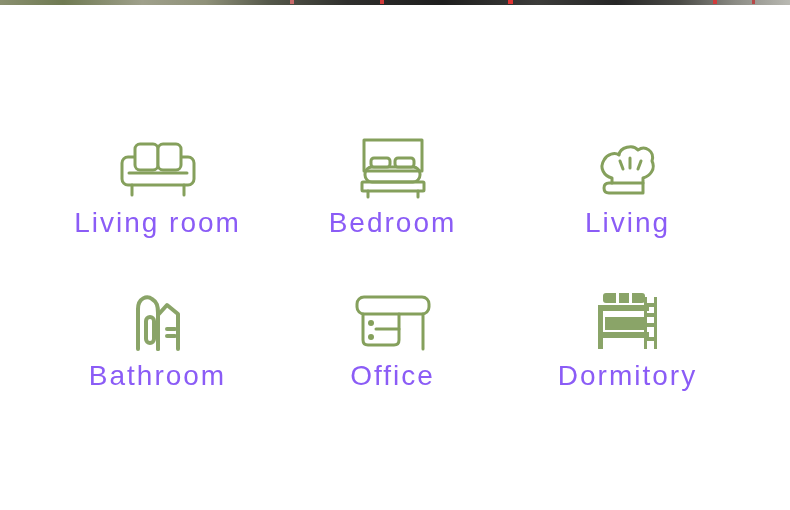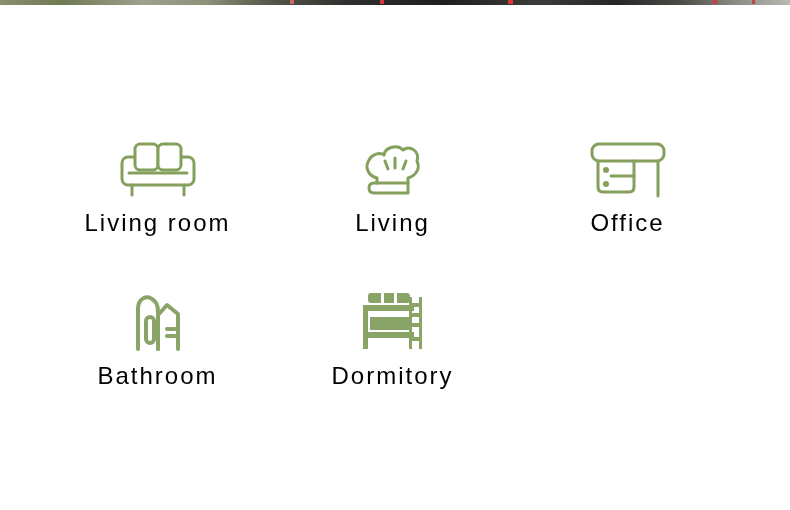--- a/index.html
+++ b/index.html
@@ -29,21 +29,21 @@
     display:grid; grid-template-columns:repeat(3, 235px); row-gap:55px;
   }
   .cell {
     display:flex; flex-direction:column; align-items:center; cursor:pointer;
   }
   .icon-box {
     height:60px; display:flex; align-items:flex-end; justify-content:center;
     margin-bottom:8px;
   }
   .label {
-    font-size:24px; color:#000000; letter-spacing:2px; line-height:30px;
+    font-size:28px; color:#8b5cf6; letter-spacing:2px; line-height:30px;
     white-space:nowrap;
   }
   svg { display:block; }
   .stroke { fill:none; stroke:#85a05c; stroke-width:3; stroke-linecap:round; stroke-linejoin:round; }
   .stroke-thick { fill:none; stroke:#8aa468; stroke-width:4; stroke-linecap:round; stroke-linejoin:round; }
   .whitefill { fill:#ffffff; stroke:#85a05c; stroke-width:3; }
   .greenfill { fill:#85a05c; stroke:none; }
   .solid { fill:#8aa468; stroke:none; }
   .gap { fill:#ffffff; stroke:none; }
 </style>
@@ -66,59 +66,72 @@
         <rect class="stroke" x="2" y="15" width="72" height="28" rx="6"></rect>
         <path class="stroke" d="M9,31 H67"></path>
         <path class="stroke" d="M12,43 V53 M64,43 V53"></path>
         <rect class="whitefill" x="15" y="2" width="23" height="26" rx="5"></rect>
         <rect class="whitefill" x="38" y="2" width="23" height="26" rx="5"></rect>
       </svg>
     </div>
     <div class="label">Living room</div>
   </div>
 
+  <div class="cell">
+    <div class="icon-box">
+      <svg width="66" height="62" viewBox="0 0 66 62">
+        <rect class="stroke" x="4" y="2" width="58" height="31"></rect>
+        <rect class="stroke" x="5" y="29" width="55" height="15" rx="7"></rect>
+        <rect class="stroke" x="2" y="44" width="62" height="9" rx="1"></rect>
+        <path class="stroke" d="M8,53 V59 M58,53 V59"></path>
+        <rect class="whitefill" x="11" y="20" width="19" height="9" rx="3"></rect>
+        <rect class="whitefill" x="35" y="20" width="19" height="9" rx="3"></rect>
+      </svg>
+    </div>
+    <div class="label">Bedroom</div>
+  </div>
 
   <div class="cell">
     <div class="icon-box">
       <svg width="62" height="58" viewBox="0 0 62 58">
         <path class="stroke" d="M15,41 V36 C7,34 2,26 7,18 C10,12 18,10 22,13 C23,5 36,2 41,8 C48,3 58,9 55,19 C59,27 53,34 46,36 V41"></path>
         <path class="stroke" d="M23,19 L26,27"></path>
         <path class="stroke" d="M33,16 V26"></path>
         <path class="stroke" d="M44,19 L41,27"></path>
         <path class="stroke" d="M46,41 H12 Q7,41 7,46 Q7,51 12,51 H46 Z"></path>
       </svg>
     </div>
     <div class="label">Living</div>
   </div>
 
   <div class="cell">
     <div class="icon-box">
+      <svg width="52" height="62" viewBox="0 0 52 62">
+        <path class="stroke-thick" d="M6,58 V18 C6,7 15,4 20,8 C25,11 26,15 26,22 V58"></path>
+        <path class="stroke-thick" d="M26,58 V24 L35,14 L46,23 V58"></path>
+        <rect class="stroke-thick" x="14" y="26" width="8" height="26" rx="4"></rect>
+        <path class="stroke-thick" d="M35,38 H43"></path>
+        <path class="stroke-thick" d="M35,45 H43"></path>
+      </svg>
+    </div>
+    <div class="label">Bathroom</div>
+  </div>
+
+  <div class="cell">
+    <div class="icon-box">
       <svg width="76" height="58" viewBox="0 0 76 58">
         <rect class="stroke" x="2" y="2" width="72" height="17" rx="7"></rect>
         <path class="stroke" d="M8,19 V45 Q8,50 13,50 H39 Q44,50 44,45 V19"></path>
         <path class="stroke" d="M21,34 H44"></path>
         <path class="stroke" d="M68,19 V54"></path>
         <circle class="greenfill" cx="16" cy="28" r="3"></circle>
         <circle class="greenfill" cx="16" cy="42" r="3"></circle>
       </svg>
     </div>
     <div class="label">Office</div>
-  </div>
-
-  <div class="cell">
-    <div class="icon-box">
-      <svg width="52" height="62" viewBox="0 0 52 62">
-        <path class="stroke-thick" d="M6,58 V18 C6,7 15,4 20,8 C25,11 26,15 26,22 V58"></path>
-        <path class="stroke-thick" d="M26,58 V24 L35,14 L46,23 V58"></path>
-        <rect class="stroke-thick" x="14" y="26" width="8" height="26" rx="4"></rect>
-        <path class="stroke-thick" d="M35,38 H43"></path>
-        <path class="stroke-thick" d="M35,45 H43"></path>
-      </svg>
-    </div>
-    <div class="label">Bathroom</div>
   </div>
 
   <div class="cell">
     <div class="icon-box">
       <svg width="60" height="60" viewBox="0 0 60 60">
         <rect class="solid" x="5" y="0" width="42" height="10" rx="3"></rect>
         <rect class="gap" x="18" y="0" width="3" height="10"></rect>
         <rect class="gap" x="31" y="0" width="3" height="10"></rect>
         <rect class="solid" x="0" y="12" width="51" height="6"></rect>
         <rect class="solid" x="0" y="12" width="5" height="44"></rect>

